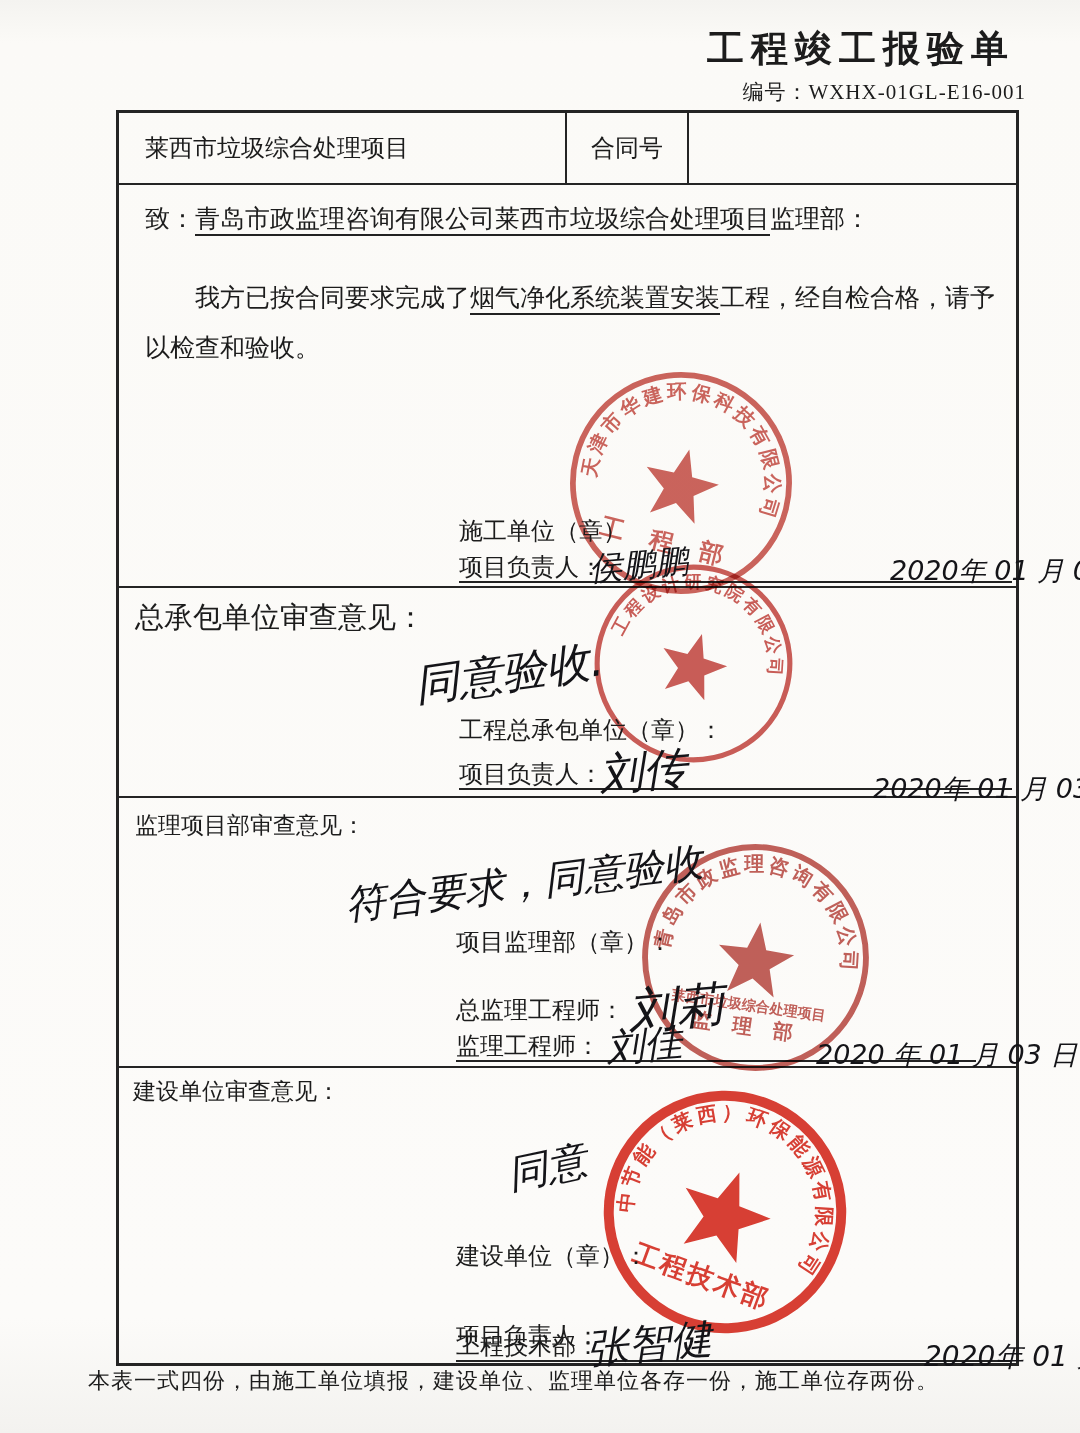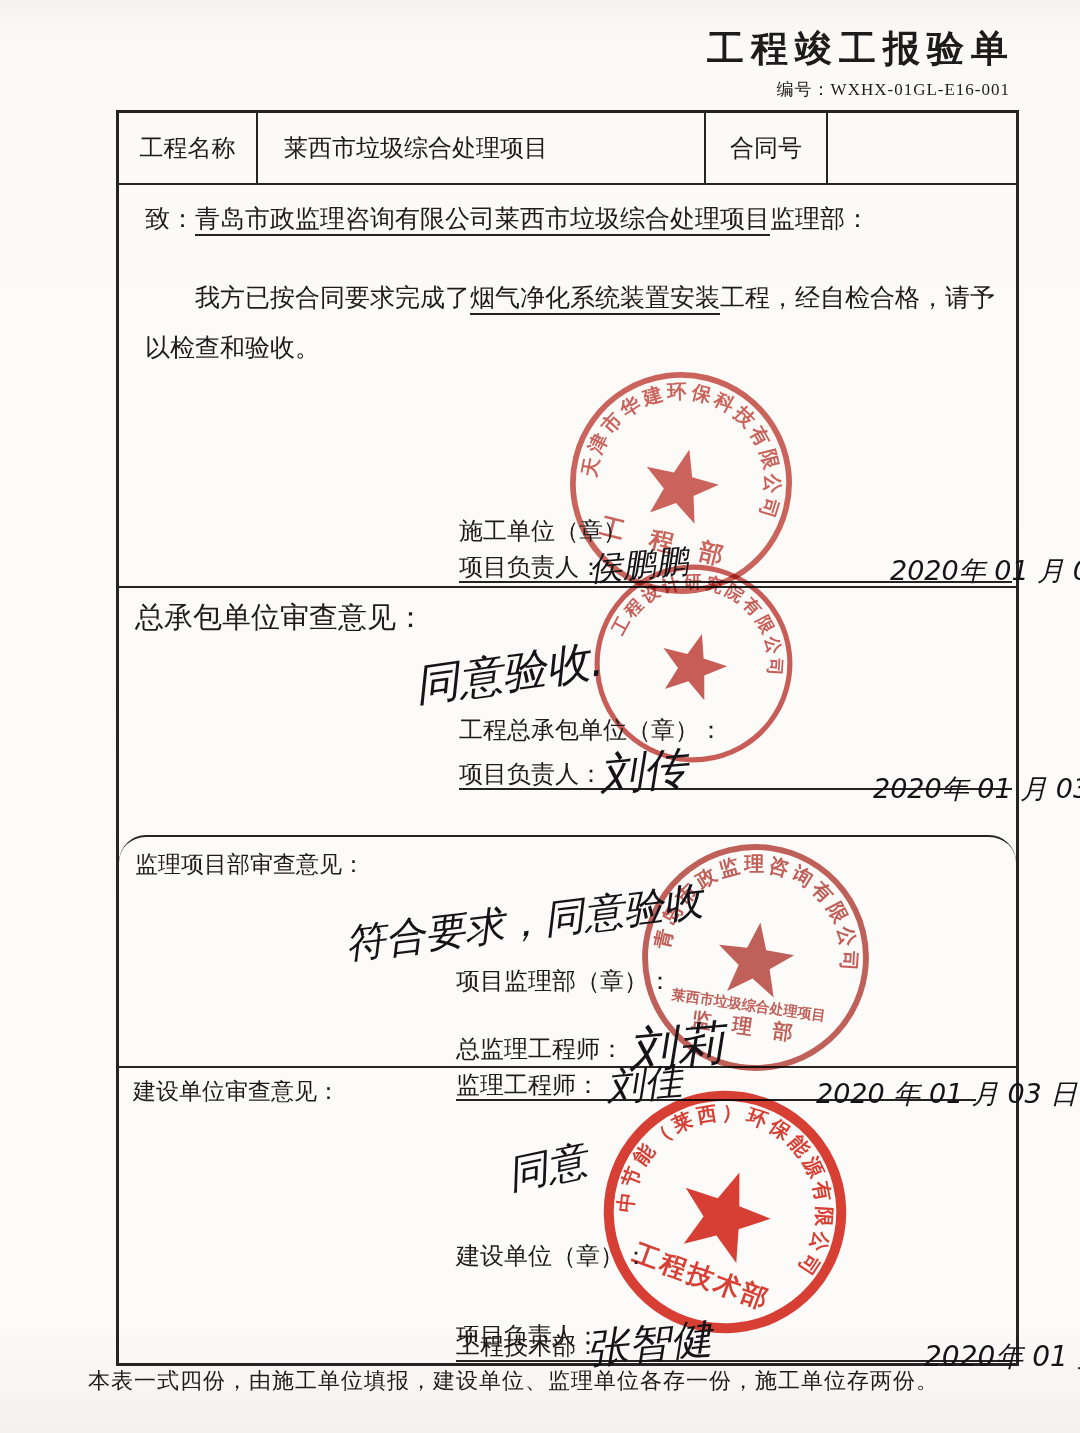--- a/index.html
+++ b/index.html
@@ -6,21 +6,21 @@
   body{
     width:1080px;height:1433px;position:relative;overflow:hidden;
     background:#ecebe8;
     font-family:"Liberation Serif","DejaVu Serif",serif;
     color:#1c1c1c;
   }
   .doc{position:absolute;inset:0;background:linear-gradient(180deg,#f4f3f0 0%,#fbfaf7 3%,#fcfbf9 92%,#f3f2ef 100%);}
   .abs{position:absolute;}
   
   .title{left:118px;top:24px;width:897px;text-align:right;font-size:37px;font-weight:700;letter-spacing:7px;}
-  .docno{left:118px;top:78px;width:892px;text-align:right;font-size:17px;letter-spacing:1px;}
+  .docno{left:134px;top:78px;width:892px;text-align:right;font-size:21px;letter-spacing:1px;}
   
   .tbl{left:116px;top:110px;width:897px;height:1250px;border:3px solid #242424;background:transparent;position:absolute;}
   .sec{position:absolute;left:0;right:0;border-top:2.5px solid #242424;}
   .sec.first{border-top:none;}
   
   .row1{top:0;height:70px;display:flex;align-items:stretch;border-top:none;}
   .cell{display:flex;align-items:center;font-size:24px;}
   .c1{width:137px;justify-content:center;border-right:2.5px solid #242424;}
   .c2{width:420px;padding-left:26px;border-right:2.5px solid #242424;}
   .c3{width:120px;justify-content:center;border-right:2.5px solid #242424;text-align:right;}
@@ -45,21 +45,20 @@
 <body>
 
 <div class="doc">
 
   <div class="abs title">工程竣工报验单</div>
   <div class="abs docno"><span>编号：</span><span>WXHX-01GL-E16-001</span></div>
 
   <div class="tbl">
 
     <div class="sec row1 first">
-      <div class="cell c1">工程名称</div>
       <div class="cell c2">莱西市垃圾综合处理项目</div>
       <div class="cell c3">合同号</div>
       <div class="cell c4"></div>
     </div>
 
     <div class="sec" style="top:70px;height:403px;">
       <div class="abs p25" style="top:18px;left:26px;">
         <span>致：</span><span class="u">青岛市政监理咨询有限公司莱西市垃圾综合处理项目</span><span>监理部：</span>
       </div>
       <div class="abs p25" style="top:88px;left:26px;width:915px;line-height:50px;">
@@ -82,21 +81,21 @@
       <div class="abs lbl z4" style="top:126px;left:340px;">工程总承包单位（章）：</div>
       <div class="sig-row" style="top:164px;left:340px;right:4px;">
         <div class="inner">
           <span class="abs lbl" style="top:6px;left:0;">项目负责人：</span>
           <span class="abs hand sig z4" style="top:-10px;left:140px;font-size:44px;">刘传</span>
           <span class="abs hand z4" style="top:2px;left:322px;font-size:27px;">2020年 01 月 03日</span>
         </div>
       </div>
     </div>
 
-    <div class="sec" style="top:722px;height:270px;border-radius:27px;">
+    <div class="sec" style="top:683px;height:270px;">
       <div class="abs" style="top:12px;left:16px;font-size:23px;">监理项目部审查意见：</div>
       <div class="abs hand opinion" style="top:58px;left:225px;font-size:40px;transform:rotate(-7deg);">符合要求，同意验收</div>
       <div class="abs lbl z4" style="top:128px;left:337px;">项目监理部（章）：</div>
       <div class="abs" style="top:178px;left:337px;">
         <span class="lbl">总监理工程师：</span>
         <span class="hand sig z4" style="font-size:48px;vertical-align:-6px;">刘莉</span>
       </div>
       <div class="sig-row" style="top:226px;left:337px;right:40px;">
         <div class="inner">
           <span class="abs lbl" style="top:6px;left:0;">监理工程师：</span>

